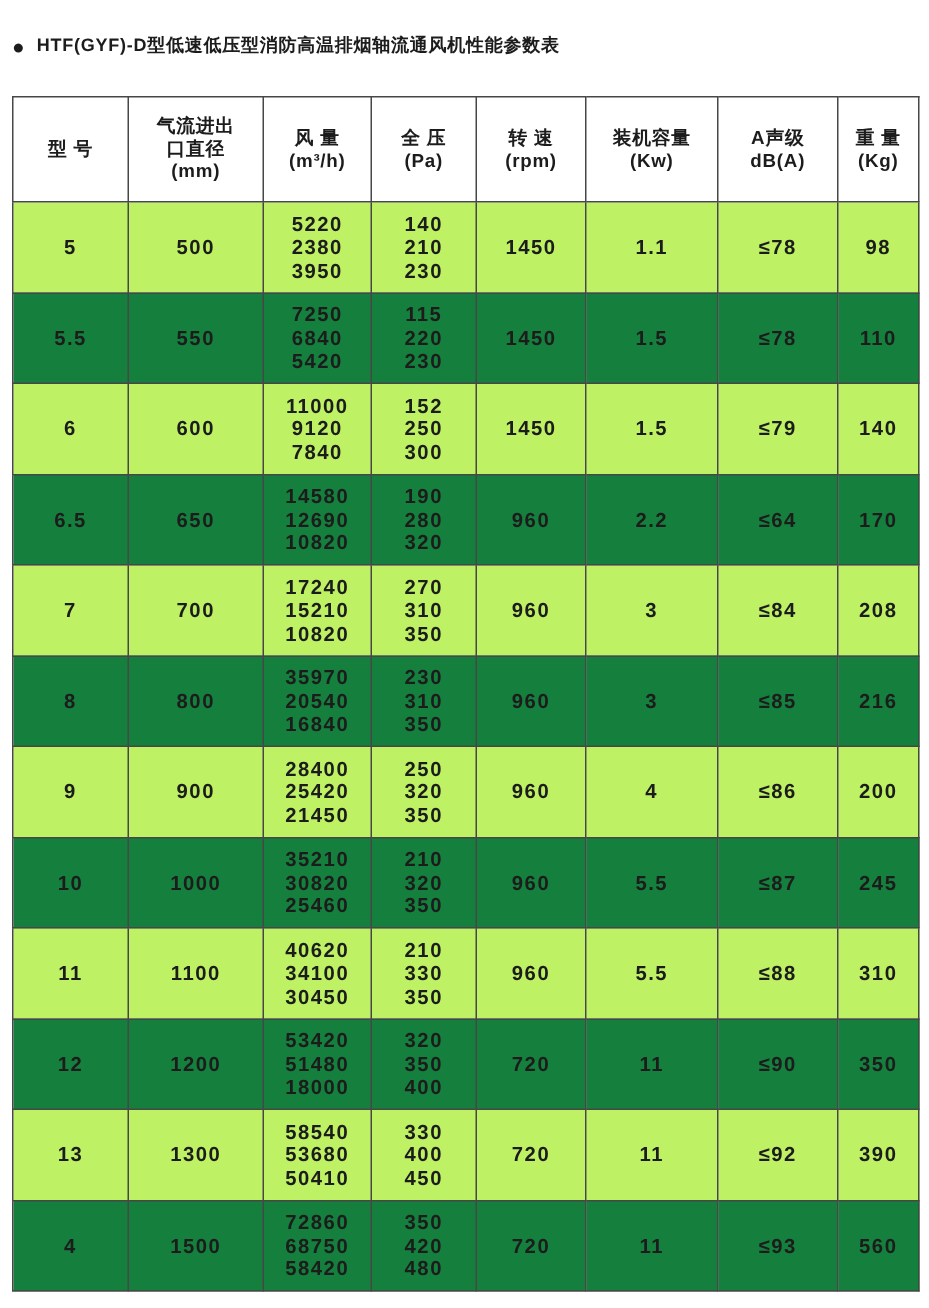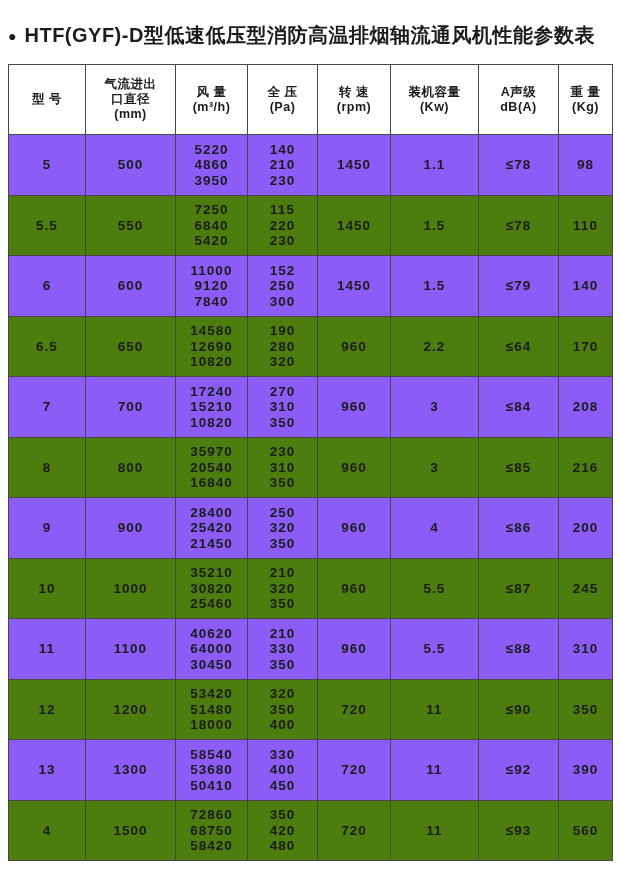--- a/index.html
+++ b/index.html
@@ -24,21 +24,21 @@
     align-items: center;
     font-weight: bold;
     white-space: nowrap;
   }
   .bullet {
     font-size: 14px;
     margin-right: 8px;
     line-height: 1;
   }
   .title-text {
-    font-size: 20px;
+    font-size: 12px;
     letter-spacing: 0.5px;
   }
   table.spec {
     position: absolute;
     top: 64px;
     left: 8px;
     width: 604px;
     border-collapse: collapse;
     table-layout: fixed;
   }
@@ -63,22 +63,22 @@
     font-size: 12.5px;
     line-height: 15px;
     letter-spacing: 0.5px;
   }
   table.spec td {
     height: 59.5px;
     font-size: 13.5px;
     line-height: 15.5px;
     letter-spacing: 1px;
   }
-  tr.shaded td { background: #8b5cf6; }
-  tr.plain td { background: #4d7c0f; }
+  tr.shaded td { background: #bef264; }
+  tr.plain td { background: #15803d; }
   .stack div { line-height: 15.5px; }
   .h-line { line-height: 15px; }
 </style>
 </head>
 <body>
 
 <div class="page">
   <div class="title-row">
     <span class="bullet">●</span>
     <span class="title-text">HTF(GYF)-D型低速低压型消防高温排烟轴流通风机性能参数表</span>
@@ -130,21 +130,21 @@
             <div class="h-line">(Kg)</div>
           </th>
         </tr>
     </thead>
     <tbody id="table-body">
         <tr class="shaded">
           <td>5</td>
           <td>500</td>
           <td class="stack">
             <div>5220</div>
-            <div>4860</div>
+            <div>2380</div>
             <div>3950</div>
           </td>
           <td class="stack">
             <div>140</div>
             <div>210</div>
             <div>230</div>
           </td>
           <td>1450</td>
           <td>1.1</td>
           <td>≤78</td>
@@ -274,21 +274,21 @@
           <td>960</td>
           <td>5.5</td>
           <td>≤87</td>
           <td>245</td>
         </tr>
         <tr class="shaded">
           <td>11</td>
           <td>1100</td>
           <td class="stack">
             <div>40620</div>
-            <div>64000</div>
+            <div>34100</div>
             <div>30450</div>
           </td>
           <td class="stack">
             <div>210</div>
             <div>330</div>
             <div>350</div>
           </td>
           <td>960</td>
           <td>5.5</td>
           <td>≤88</td>

